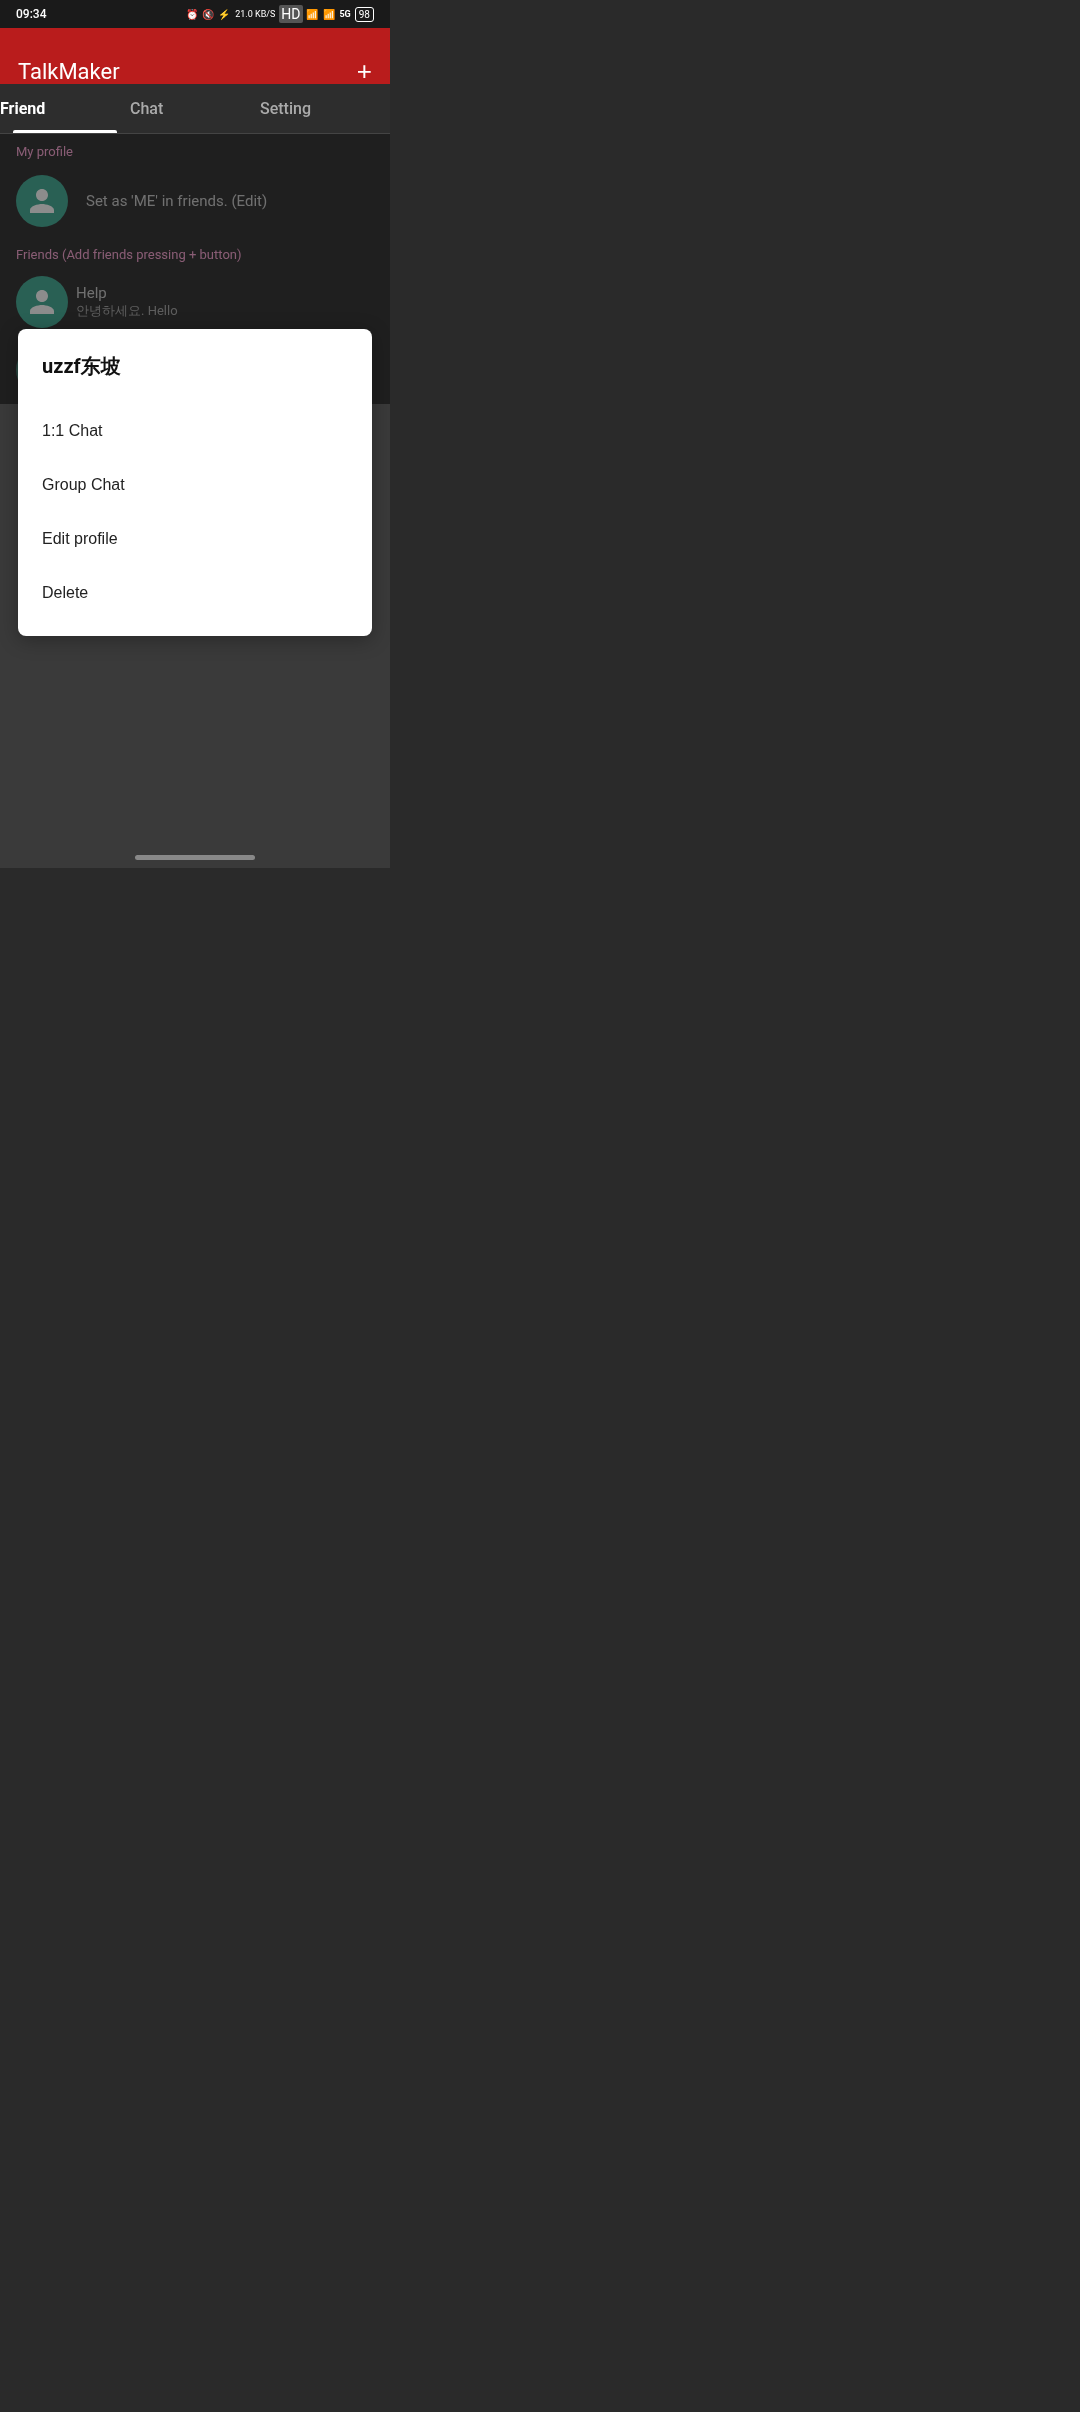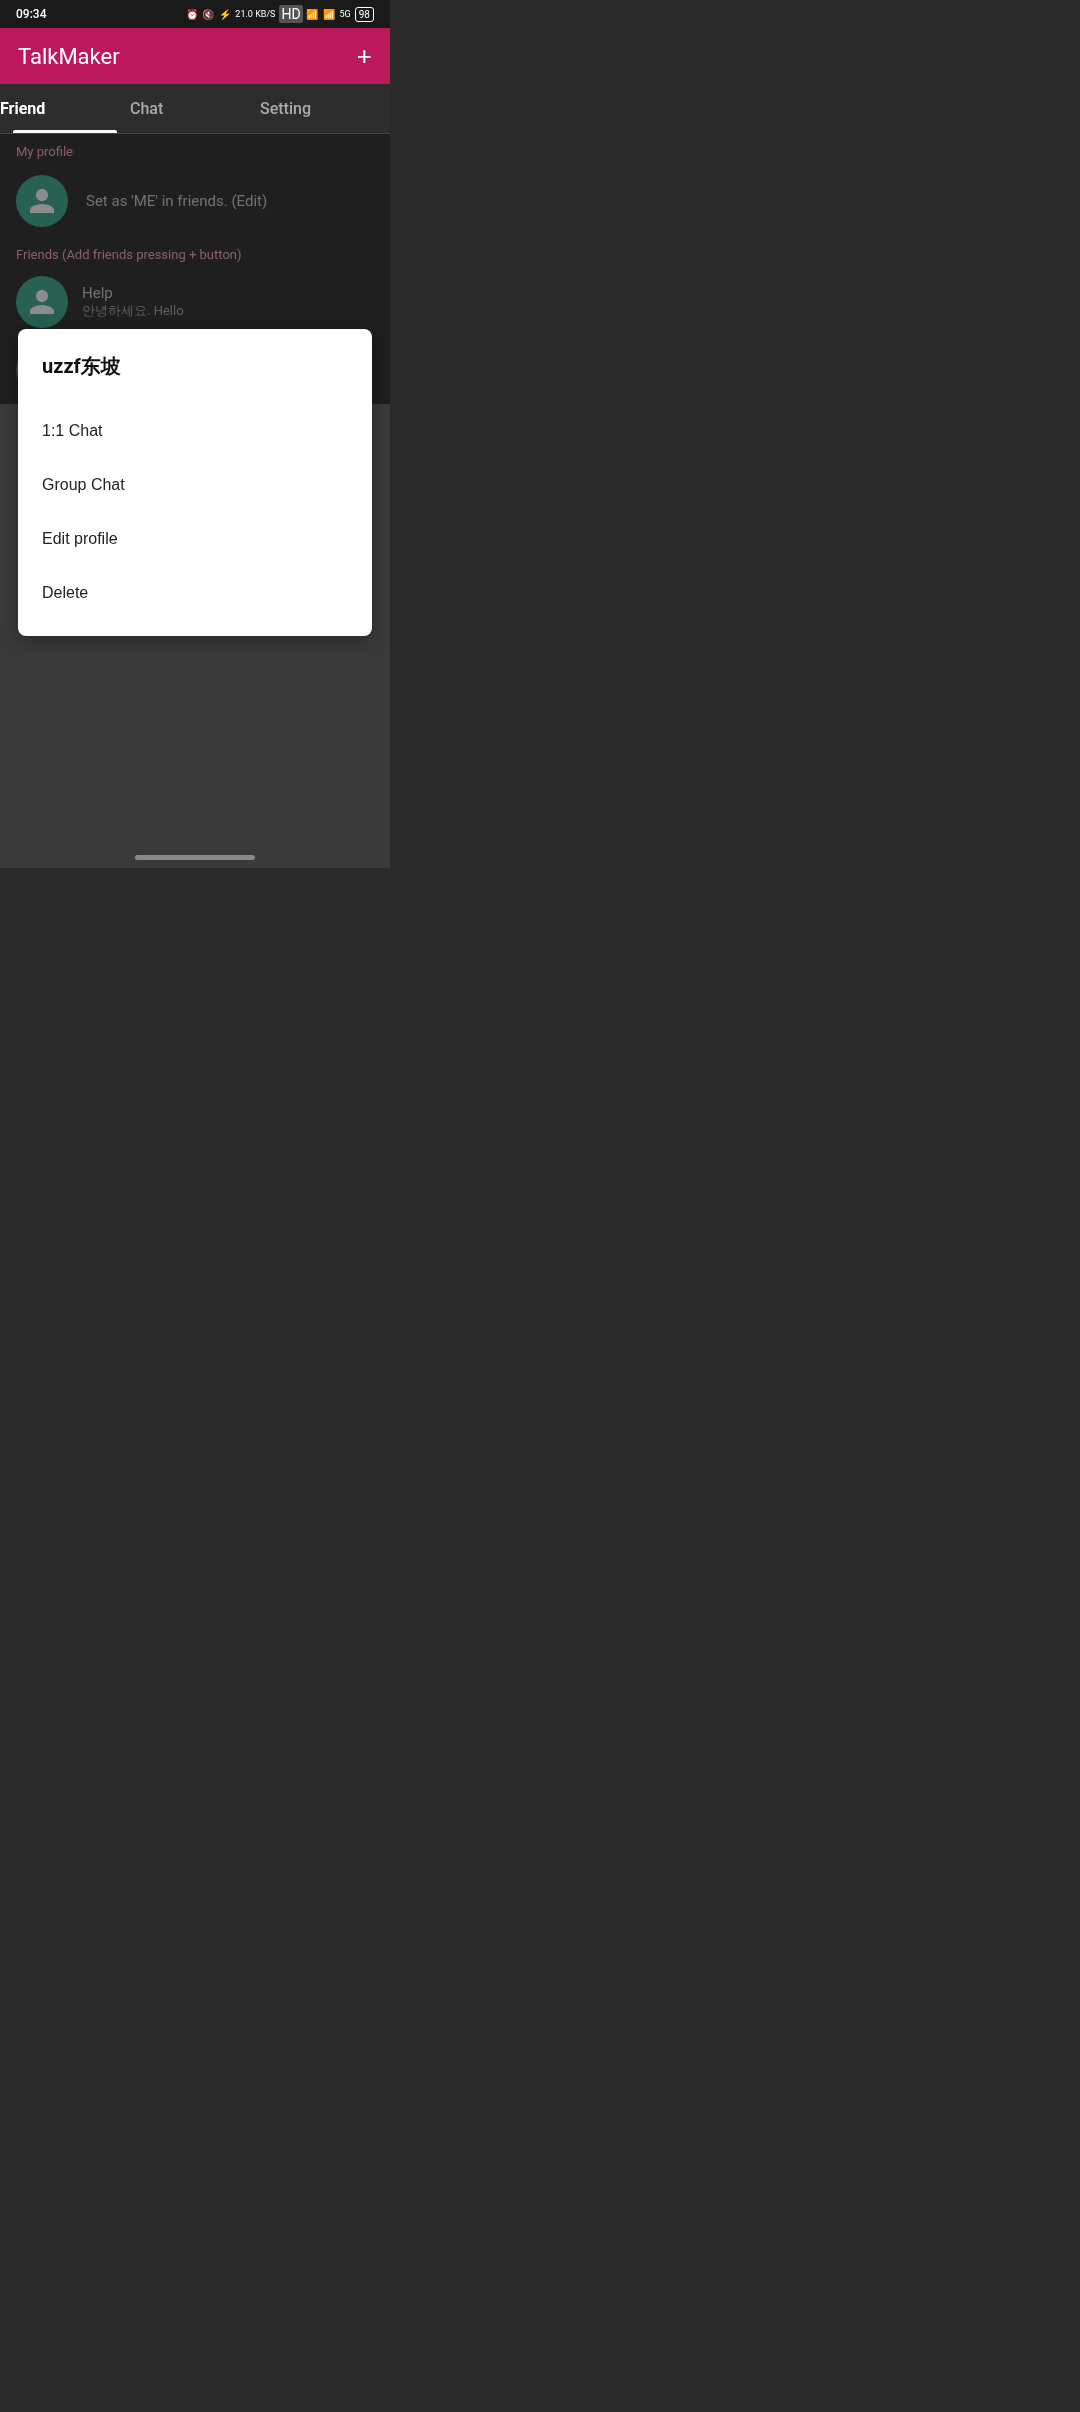--- a/index.html
+++ b/index.html
@@ -44,23 +44,23 @@
     }
 
     .status-icons span {
       font-size: 10px;
     }
 
     
     .app-header {
       width: 100%;
       height: 56px;
-      background: #be185d;
-      display: flex;
-      align-items: center;
+      background: #b91c1c;
+      display: flex;
+      align-items: flex-end;
       justify-content: space-between;
       padding: 0 18px;
     }
 
     .app-title {
       color: white;
       font-size: 22px;
       font-weight: 400;
     }
 
@@ -153,21 +153,21 @@
 
     .profile-name {
       color: #ccc;
       font-size: 15px;
     }
 
     .friend-row {
       display: flex;
       align-items: center;
       padding: 8px 16px;
-      gap: 14px;
+      gap: 8px;
     }
 
     .friend-info {
       flex: 1;
     }
 
     .friend-name {
       color: #ccc;
       font-size: 15px;
     }
@@ -259,21 +259,21 @@
       <span>🔇</span>
 
       <span>⚡</span>
       <span style="font-size:9px;">21.0 KB/S</span>
       <span style="background:#555;padding:1px 2px;border-radius:2px;font-size:14px;">HD</span>
 
       <span>📶</span>
 
       <span>📶</span>
 
-      <span style="font-size:9px;font-weight:400;">5G</span>
+      <span style="font-size:9px;font-weight:700;">5G</span>
 
       <span style="border:1px solid white;padding:1px 3px;border-radius:3px;font-size:9px;">
         <span>98</span>
       </span>
     </div>
   </div>
 
   <div class="app-header">
     <span class="app-title">TalkMaker</span>
     <button class="add-button">+</button>

